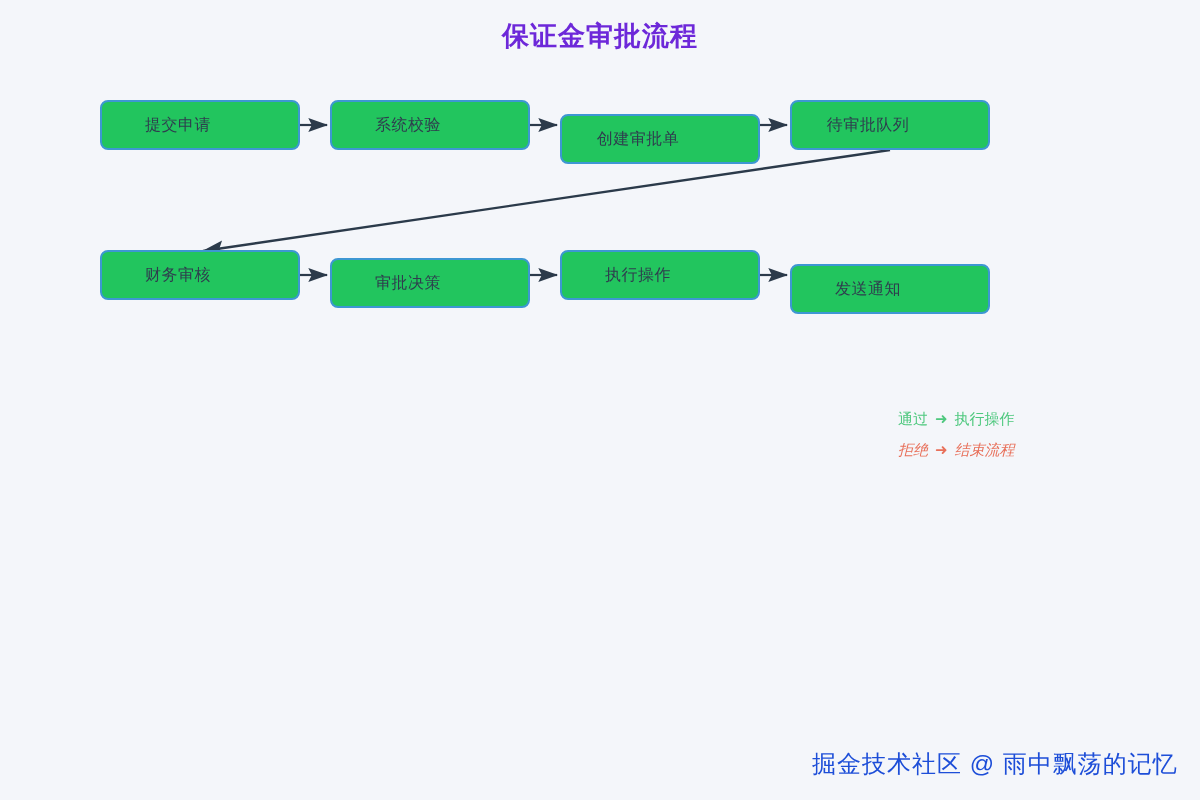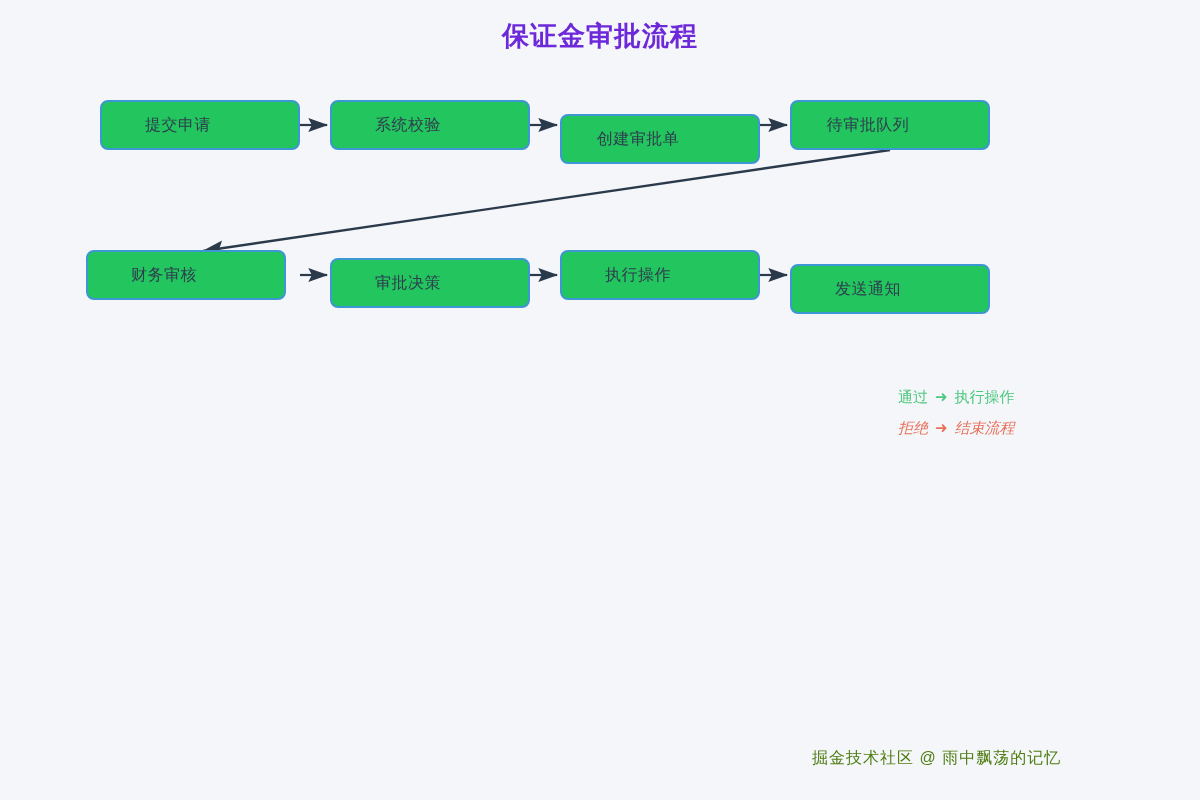--- a/index.html
+++ b/index.html
@@ -60,29 +60,29 @@
   .legend {
     position: absolute;
     left: 898px;
     top: 381px;
     font-size: 15px;
     line-height: 31px;
   }
   .legend-row {
     white-space: nowrap;
   }
-  .legend-pass { color: #4ec87e; }
+  .legend-pass { color: #4ec87e; margin-top: 22px; }
   .legend-reject { color: #e8705a; font-style: italic; }
   .legend-arrow { padding: 0 7px; font-size: 15px; }
   .watermark {
     position: absolute;
     left: 812px;
     top: 748px;
-    font-size: 16px;
-    color: #4d7c0f;
+    font-size: 24px;
+    color: #1d4ed8;
     letter-spacing: 1px;
     white-space: nowrap;
   }
 </style>
 </head>
 <body>
 
 <div id="canvas">
 
   <div class="title">保证金审批流程</div>
@@ -125,21 +125,21 @@
   <div class="node" style="left:330px; top:100px;">
     <span class="node-label">系统校验</span>
   </div>
   <div class="node" style="left:560px; top:114px;justify-content:center;">
     <span class="node-label">创建审批单</span>
   </div>
   <div class="node" style="left:790px; top:100px;text-align:center;">
     <span class="node-label">待审批队列</span>
   </div>
 
-  <div class="node" style="left:86px; top:250px;justify-content:center;">
+  <div class="node" style="left:100px; top:250px;justify-content:center;">
     <span class="node-label">财务审核</span>
   </div>
   <div class="node" style="left:330px; top:258px;">
     <span class="node-label">审批决策</span>
   </div>
   <div class="node" style="left:560px; top:250px;">
     <span class="node-label">执行操作</span>
   </div>
   <div class="node" style="left:790px; top:250px;margin-top:14px;">
     <span class="node-label">发送通知</span>

